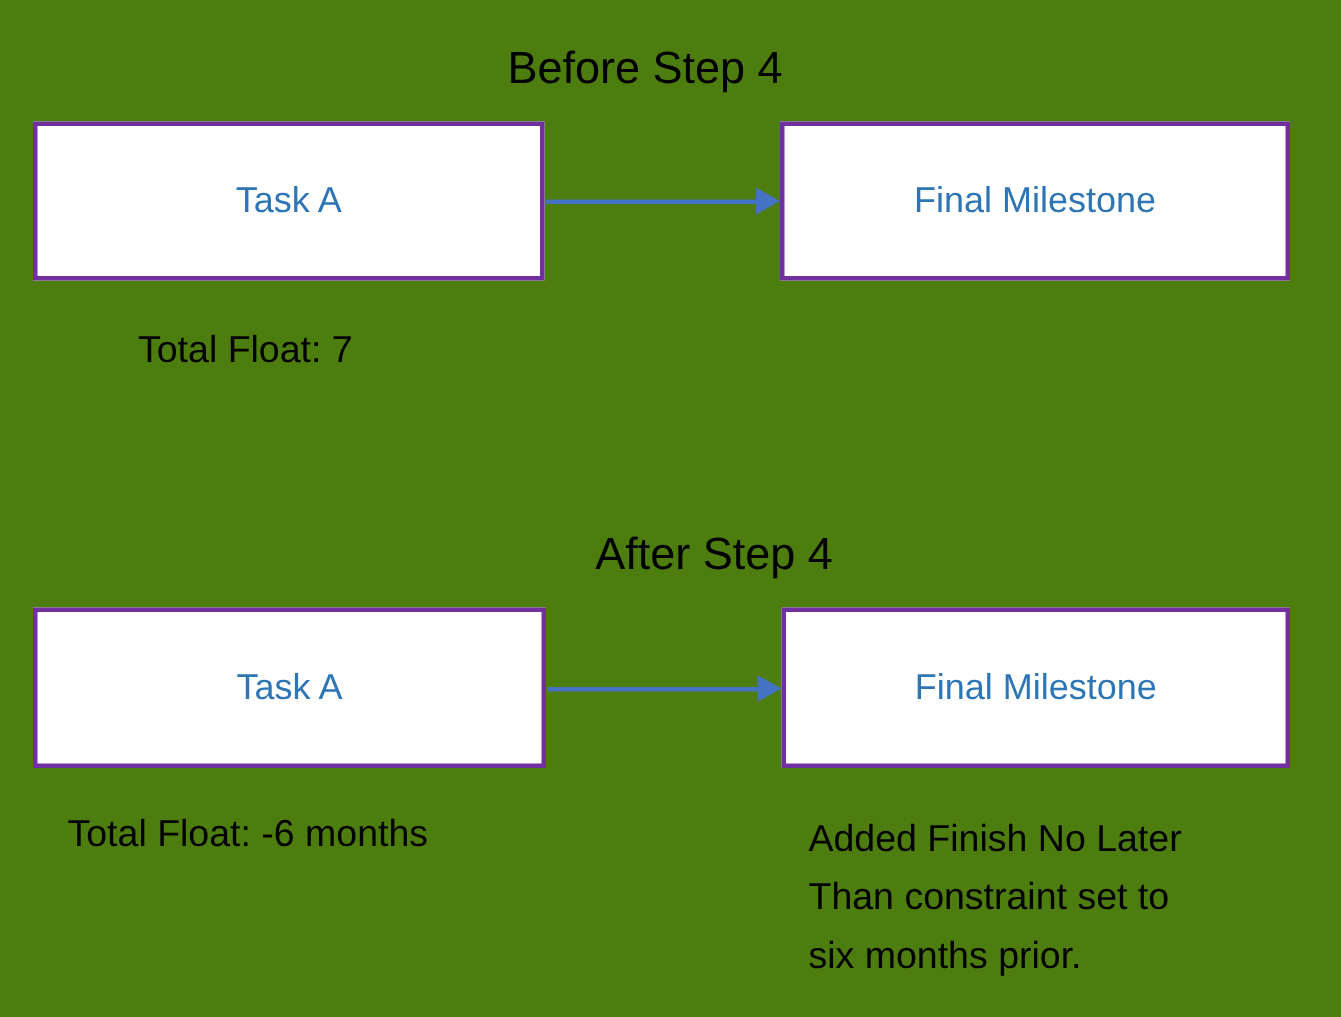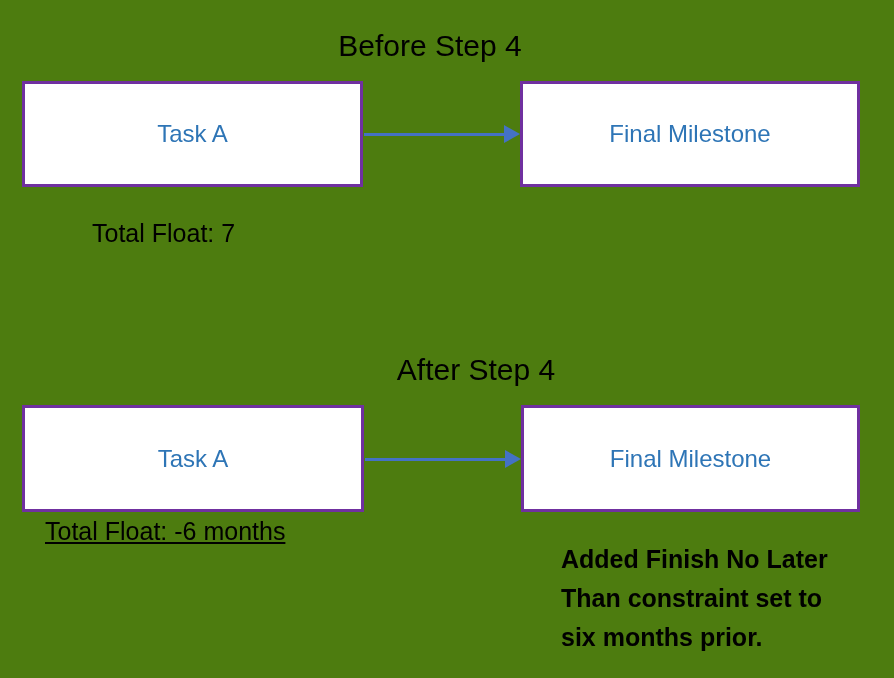--- a/index.html
+++ b/index.html
@@ -78,22 +78,22 @@
   .s1-title   { top: 26px; }
   .s1-task    { left: 22px;  top: 81px;  width: 341px; height: 106px; }
   .s1-mile    { left: 520px; top: 81px;  width: 340px; height: 106px; }
   .s1-arrow   { left: 364px; top: 125px; width: 156px; }
   .s1-tasknote{ left: 92px;  top: 218px; }
   
   .s2-title   { top: 350px; padding-left: 46px; }
   .s2-task    { left: 22px;  top: 405px; width: 342px; height: 107px; }
   .s2-mile    { left: 521px; top: 405px; width: 339px; height: 107px; }
   .s2-arrow   { left: 365px; top: 450px; width: 156px; }
-  .s2-tasknote{ left: 45px;  top: 516px; text-decoration: underline; }
-  .s2-milenote{ left: 561px; top: 540px; font-weight: bold; }
+  .s2-tasknote{ left: 45px;  top: 541px; }
+  .s2-milenote{ left: 539px; top: 540px; }
 </style>
 </head>
 <body>
 
 <div class="canvas">
 
   <div class="section">
     <div class="section-title s1-title">Before Step 4</div>
 
     <div class="node-box s1-task">

